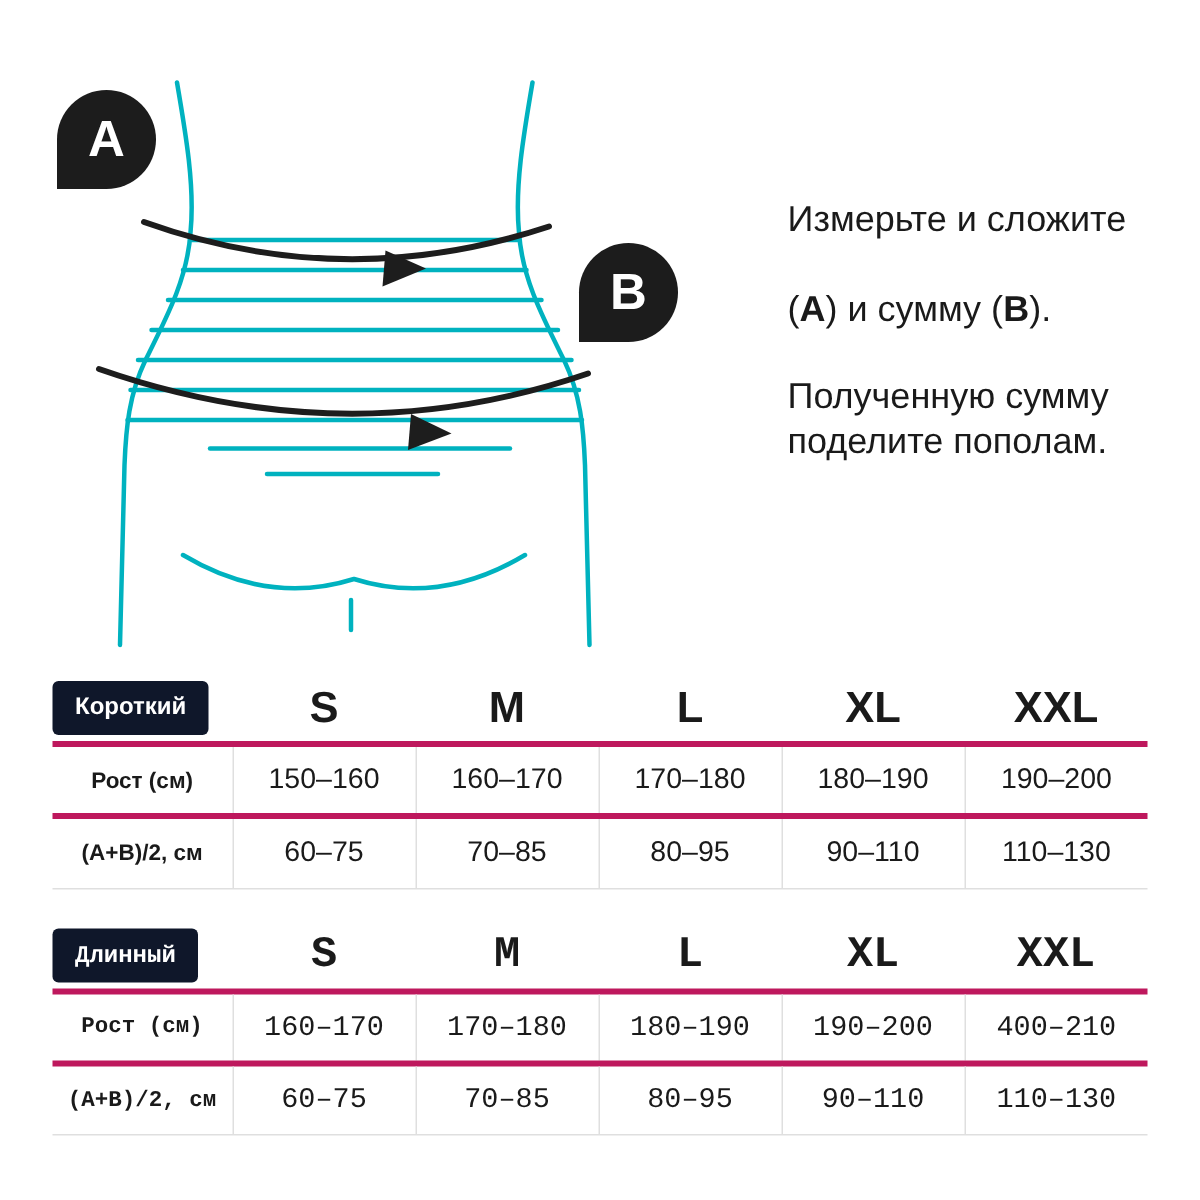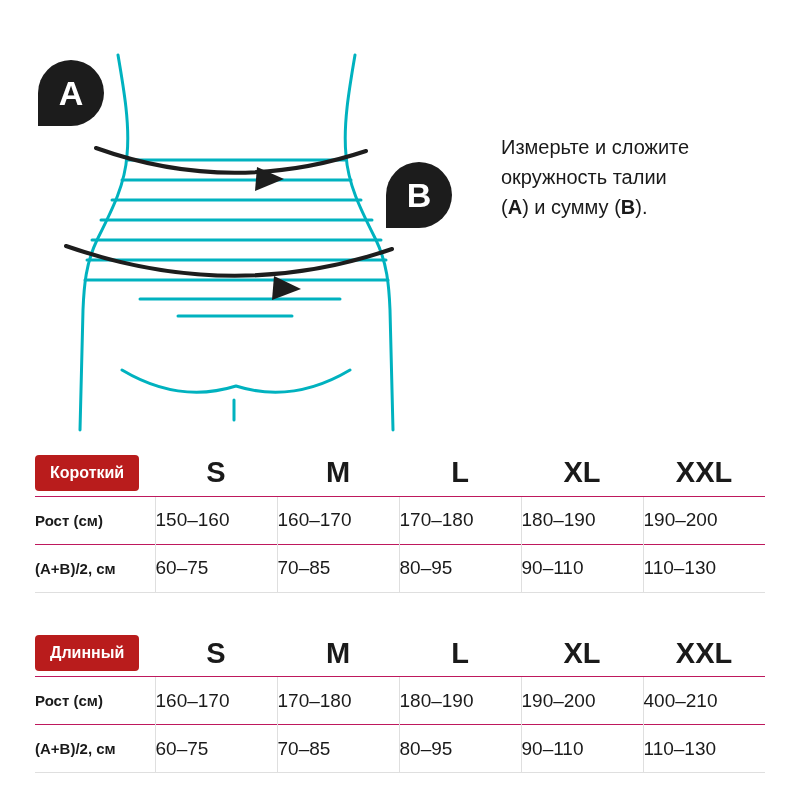--- a/index.html
+++ b/index.html
@@ -23,66 +23,66 @@
     display: flex;
     align-items: center;
     justify-content: center;
     border-radius: 50% 50% 50% 0;
   }
   .badge-a { left: 38px;  top: 60px;  width: 66px; height: 66px; font-size: 34px; }
   .badge-b { left: 386px; top: 162px; width: 66px; height: 66px; font-size: 34px; }
 
   .instructions {
     position: absolute;
-    left: 501px;
+    left: 525px;
     top: 132px;
     width: 262px;
-    font-size: 20px;
+    font-size: 24px;
     line-height: 30px;
   }
   .instructions p + p { margin-top: 28px; }
   .instructions b { font-weight: 700; }
 
   
   .size-table {
     width: 730px;
     margin-left: 35px;
     border-collapse: collapse;
     table-layout: fixed;
   }
   .size-table.first  { margin-top: 2px; }
-  .size-table.second { margin-top: 38px; }
+  .size-table.second { margin-top: 22px; font-family: Liberation Mono, monospace; }
 
   .size-table col.c-label { width: 120px; }
   .size-table col.c-size  { width: 122px; }
 
   .size-table th { height: 46px; vertical-align: middle; }
   .size-table th.label-cell { text-align: left; }
   .size-table th.size-cell {
     font-size: 29px;
     font-weight: 700;
     text-align: center;
   }
 
   .table-badge {
     display: inline-block;
-    background: #b91c1c;
+    background: #0f172a;
     color: #ffffff;
     font-size: 16px;
     font-weight: 700;
     padding: 9px 15px;
     border-radius: 4px;
     white-space: nowrap;
   }
 
   .size-table tbody td {
     height: 48px;
-    text-align: left;
+    text-align: center;
     vertical-align: middle;
-    border-top: 1px solid #be185d;
+    border-top: 4px solid #be185d;
   }
   .size-table tbody tr:last-child td { border-bottom: 1px solid #dfdfdf; }
   .size-table tbody td + td { border-left: 1px solid #dfdfdf; }
   .size-table td.row-label { font-size: 15px; font-weight: 700; }
   .size-table td.val { font-size: 19px; }
 </style>
 </head>
 <body>
 
 <div class="figure-area">
@@ -121,22 +121,26 @@
     </g>
     <polygon fill="#1d1d1d" points="301,289 274,276 272,300"></polygon>
   </svg>
 
   <div class="badge badge-a">A</div>
   <div class="badge badge-b">B</div>
 
   <div class="instructions">
     <p>
       <span>Измерьте и сложите</span><br>
-      <span>окружность талии</span><br>
+      <br>
       <span>(</span><b>А</b><span>) и сумму (</span><b>В</b><span>).</span>
+    </p>
+    <p>
+      <span>Полученную сумму</span><br>
+      <span>поделите пополам.</span>
     </p>
   </div>
 </div>
 
 <table class="size-table first">
   <colgroup>
     <col class="c-label">
       <col class="c-size">
       <col class="c-size">
       <col class="c-size">

